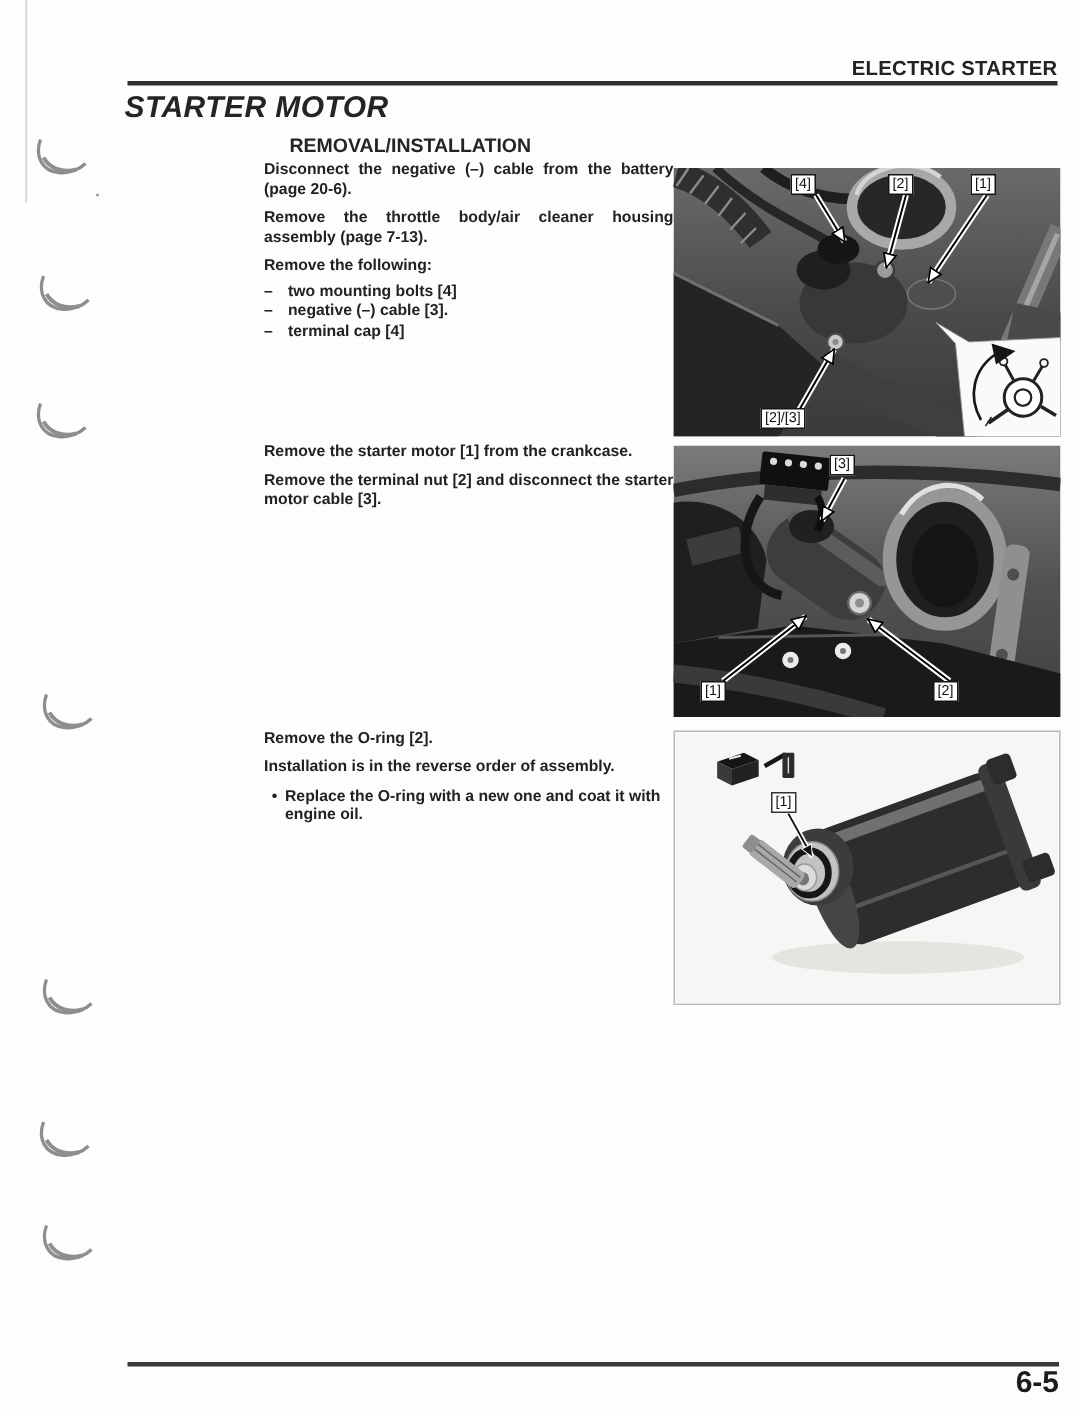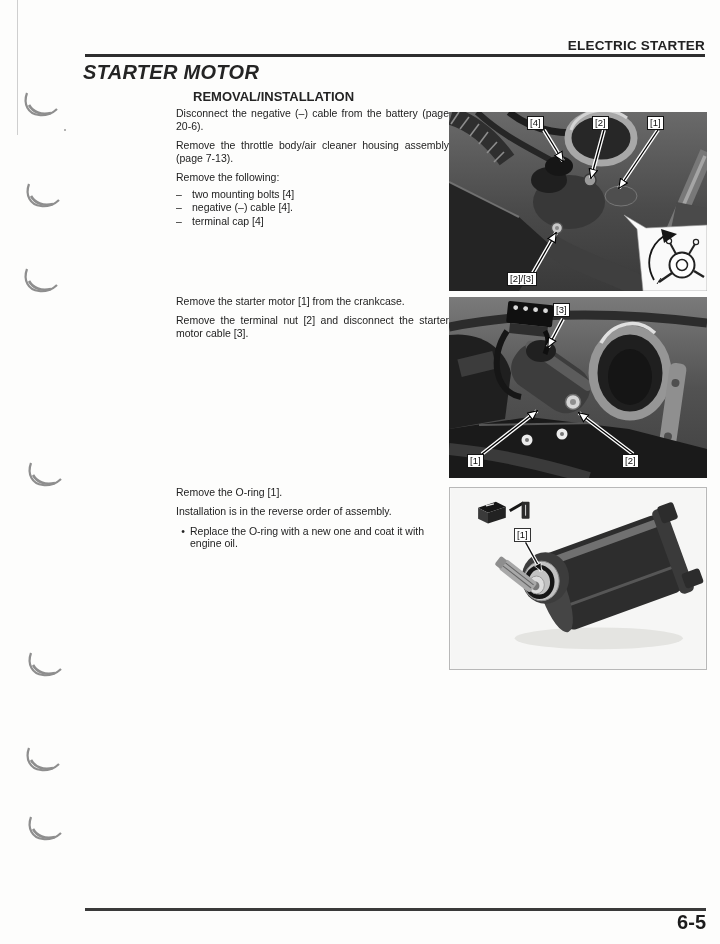--- a/index.html
+++ b/index.html
@@ -9,21 +9,21 @@
     font-family:"Liberation Sans",sans-serif;color:#1d1d1d;
   }
   
   .running-title{position:absolute;top:38px;right:15px;font-size:13.5px;font-weight:bold;letter-spacing:.2px;color:#222;}
   .top-rule{position:absolute;top:54px;left:85px;right:15px;height:3px;background:#2e2e2e;}
   .page-title{position:absolute;top:61px;left:83px;font-size:20px;font-weight:bold;letter-spacing:.3px;color:#242424;font-style:italic;}
   .sub-heading{position:absolute;top:89px;left:193px;font-size:13px;font-weight:bold;color:#242424;}
   .bottom-rule{position:absolute;top:908px;left:85px;right:14px;height:2.5px;background:#3a3a3a;}
   .page-number{position:absolute;top:911px;right:14px;font-size:20px;font-weight:bold;color:#1c1c1c;}
   
-  .textblock{position:absolute;left:176px;width:273px;font-size:10.5px;line-height:12.8px;color:#222;}
+  .textblock{position:absolute;left:176px;width:273px;font-size:10.5px;line-height:12.8px;color:#222;font-weight:bold;}
   .textblock p{margin:0 0 6.5px;text-align:justify;}
   .list-row{display:flex;margin:0 0 0.5px;}
   .list-row .marker{width:16px;flex:none;}
   .note-row{display:flex;margin-top:1px;}
   .note-row .marker{width:14px;flex:none;text-align:center;}
   .note-label{margin:0 0 1px !important;}
   
   .photo{position:absolute;left:449px;width:258px;}
   .photo svg{display:block;width:100%;height:100%;}
   #photo1{top:112px;height:179px;}
@@ -82,35 +82,35 @@
   <div class="textblock" style="top:107px;">
     <p>Disconnect the negative (–) cable from the battery (page 20-6).</p>
     <p>Remove the throttle body/air cleaner housing assembly (page 7-13).</p>
     <p style="margin-bottom:4px;">Remove the following:</p>
     <div class="list-row">
       <span class="marker">–</span>
       <span>two mounting bolts [4]</span>
     </div>
     <div class="list-row">
       <span class="marker">–</span>
-      <span>negative (–) cable [4].</span>
+      <span>negative (–) cable [3].</span>
     </div>
     <div class="list-row">
       <span class="marker">–</span>
       <span>terminal cap [4]</span>
     </div>
   </div>
 
   <div class="textblock" style="top:295px;">
     <p>Remove the starter motor [1] from the crankcase.</p>
     <p>Remove the terminal nut [2] and disconnect the starter motor cable [3].</p>
   </div>
 
   <div class="textblock" style="top:486px;">
-    <p>Remove the O-ring [1].</p>
+    <p>Remove the O-ring [2].</p>
     <p>Installation is in the reverse order of assembly.</p>
     <div class="note-row">
       <span class="marker">•</span>
       <span>Replace the O-ring with a new one and coat it with engine oil.</span>
     </div>
   </div>
 
   <div class="photo" id="photo1">
     <svg viewBox="0 0 258 179">
       <defs>

